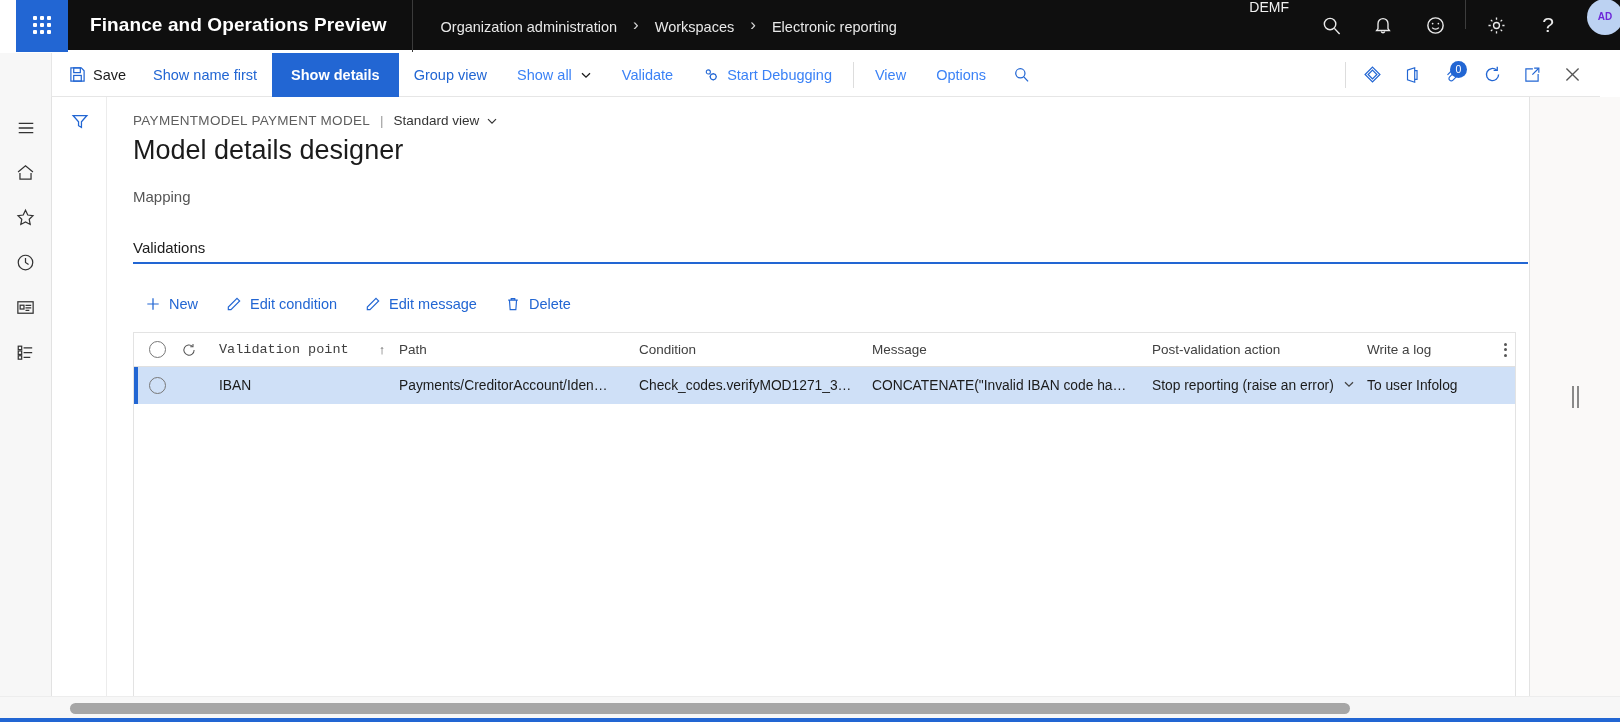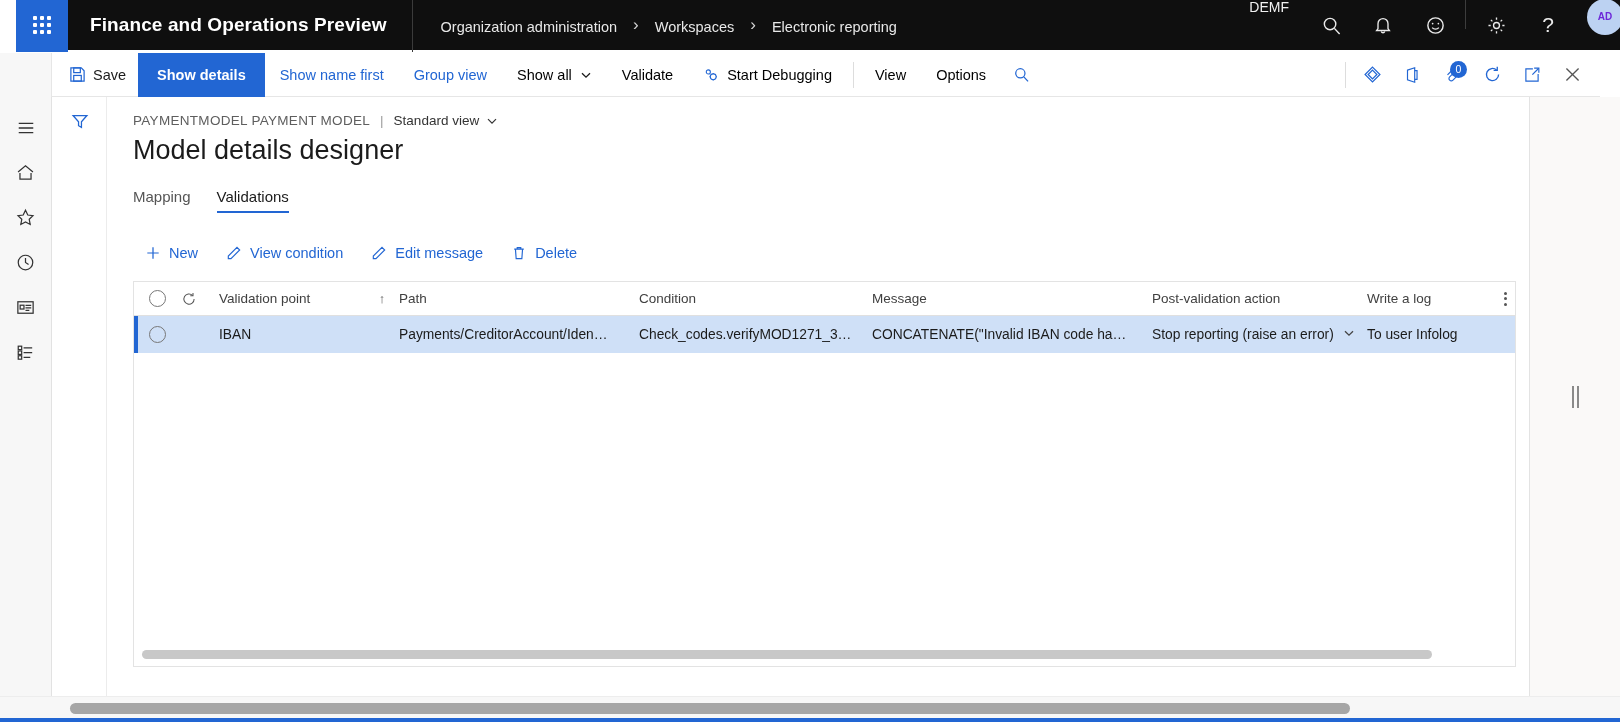--- a/index.html
+++ b/index.html
@@ -55,21 +55,21 @@
   .cmdbar {
     position: absolute; top: 53px; left: 0; width: 1600px; height: 44px;
     background: #ffffff; border-bottom: 1px solid #e6e6e6;
     display: flex; align-items: center;
   }
   .cmd-left-pad { width: 52px; height: 44px; background: #f7f7f7; border-right: 1px solid #e6e6e6; }
   .cmd-btn {
     height: 44px; display: flex; align-items: center; gap: 7px;
     padding: 0 15px; font-size: 14.5px; color: #2266d3; cursor: pointer; white-space: nowrap;
   }
-  .cmd-btn.dark { color: #000000; gap: 8px; }
+  .cmd-btn.dark { color: #3b82f6; gap: 8px; }
   .cmd-btn.active { background: #2266d3; color: #ffffff; font-weight: 600; padding: 0 19px; }
   .cmd-btn.save { color: #1b1b1b; padding-left: 17px; padding-right: 12px; }
   .cmd-div { width: 1px; height: 26px; background: #dddddd; margin: 0 6px; }
   .cmd-right { margin-left: auto; display: flex; align-items: center; height: 44px; padding-right: 8px; }
   .cmd-ico {
     width: 40px; height: 44px; display: flex; align-items: center; justify-content: center;
     color: #2266d3; cursor: pointer; position: relative;
   }
   .cmd-ico.close { color: #555; }
   .badge {
@@ -102,21 +102,21 @@
   .main {
     position: absolute; top: 97px; left: 108px; width: 1420px; height: 600px;
     background: #ffffff; padding: 16px 0 0 25px;
   }
   .caption { display: flex; align-items: center; gap: 10px; font-size: 13.5px; color: #5e5e5e; }
   .caption .cap-main { letter-spacing: .3px; }
   .caption .cap-bar { color: #9a9a9a; }
   .caption .cap-view { color: #333; display: flex; align-items: center; gap: 7px; cursor: pointer; }
   .page-title { font-size: 27px; color: #1b1b1b; margin-top: 7px; font-weight: normal; }
 
-  .tabs { display: flex; gap: 26px; margin-top: 22px; }
+  .tabs { display: flex; gap: 26px; margin-top: 22px; flex-direction: column; }
   .tab {
     font-size: 15px; color: #555; padding-bottom: 8px; cursor: pointer; position: relative;
   }
   .tab.active { color: #1b1b1b; }
   .tab.active::after {
     content: ''; position: absolute; left: 0; right: 0; bottom: 0;
     height: 2px; background: #2266d3;
   }
 
   .gridtools { display: flex; align-items: center; margin-top: 26px; gap: 4px; }
@@ -256,26 +256,26 @@
 
   <div class="cmd-btn save">
     <svg width="17" height="17" viewBox="0 0 18 18" fill="none" stroke="#2266d3" stroke-width="1.3">
       <path d="M2 2h11l3 3v11H2z"></path>
         <rect x="5" y="2" width="7" height="5"></rect>
         <rect x="5" y="10" width="8" height="6"></rect>
     </svg>
     <span>Save</span>
   </div>
 
+  <div class="cmd-btn">
+    <span>Show name first</span>
+  </div>
+
   <div class="cmd-btn active">
     <span>Show details</span>
-  </div>
-
-  <div class="cmd-btn">
-    <span>Show name first</span>
   </div>
 
   <div class="cmd-btn">
     <span>Group view</span>
   </div>
 
   <div class="cmd-btn dark">
     <span>Show all</span>
     <svg width="12" height="12" viewBox="0 0 12 12" fill="none" stroke="#1b1b1b" stroke-width="1.3">
         <path d="M2 4.2 6 8.2 10 4.2"></path>
@@ -428,21 +428,21 @@
     <div class="gt-btn">
       <svg width="16" height="16" viewBox="0 0 18 18" fill="none" stroke="#2266d3" stroke-width="1.4">
           <path d="M9 2.6v12.8M2.6 9h12.8"></path>
         </svg>
       <span>New</span>
     </div>
     <div class="gt-btn">
       <svg width="16" height="16" viewBox="0 0 18 18" fill="none" stroke="#2266d3" stroke-width="1.3">
           <path d="M12.4 2.6 15.4 5.6 5.6 15.4 2.6 15.4 2.6 12.4z"></path>
         </svg>
-      <span>View condition</span>
+      <span>Edit condition</span>
     </div>
     <div class="gt-btn">
       <svg width="16" height="16" viewBox="0 0 18 18" fill="none" stroke="#2266d3" stroke-width="1.3">
           <path d="M12.4 2.6 15.4 5.6 5.6 15.4 2.6 15.4 2.6 12.4z"></path>
         </svg>
       <span>Edit message</span>
     </div>
     <div class="gt-btn">
       <svg width="16" height="16" viewBox="0 0 18 18" fill="none" stroke="#2266d3" stroke-width="1.3">
         <path d="M3.6 4.6h10.8M7 4.6V2.9h4v1.7M5 4.6 5.8 15.4h6.4L13 4.6"></path>
@@ -456,21 +456,21 @@
     <div class="grid-head">
       <div style="width:47px;display:flex;justify-content:center;">
         <span class="sel-circle"></span>
       </div>
       <div style="width:38px;display:flex;align-items:center;">
         <svg width="16" height="16" viewBox="0 0 20 20" fill="none" stroke="#555" stroke-width="1.3">
             <path d="M16.4 10a6.4 6.4 0 1 1-2-4.6"></path>
             <path d="M15 2.6v3.4h-3.4"></path>
           </svg>
       </div>
-      <div class="gh" style="width:146px;">
+      <div class="gh" style="width:146px;font-family:Liberation Mono, monospace;">
         <span>Validation point</span>
       </div>
       <div class="gh" style="width:34px;justify-content:center;">
         <span class="sortarrow">↑</span>
       </div>
       <div class="gh" style="width:240px;">
         <span>Path</span>
       </div>
       <div class="gh" style="width:233px;">
         <span>Condition</span>

